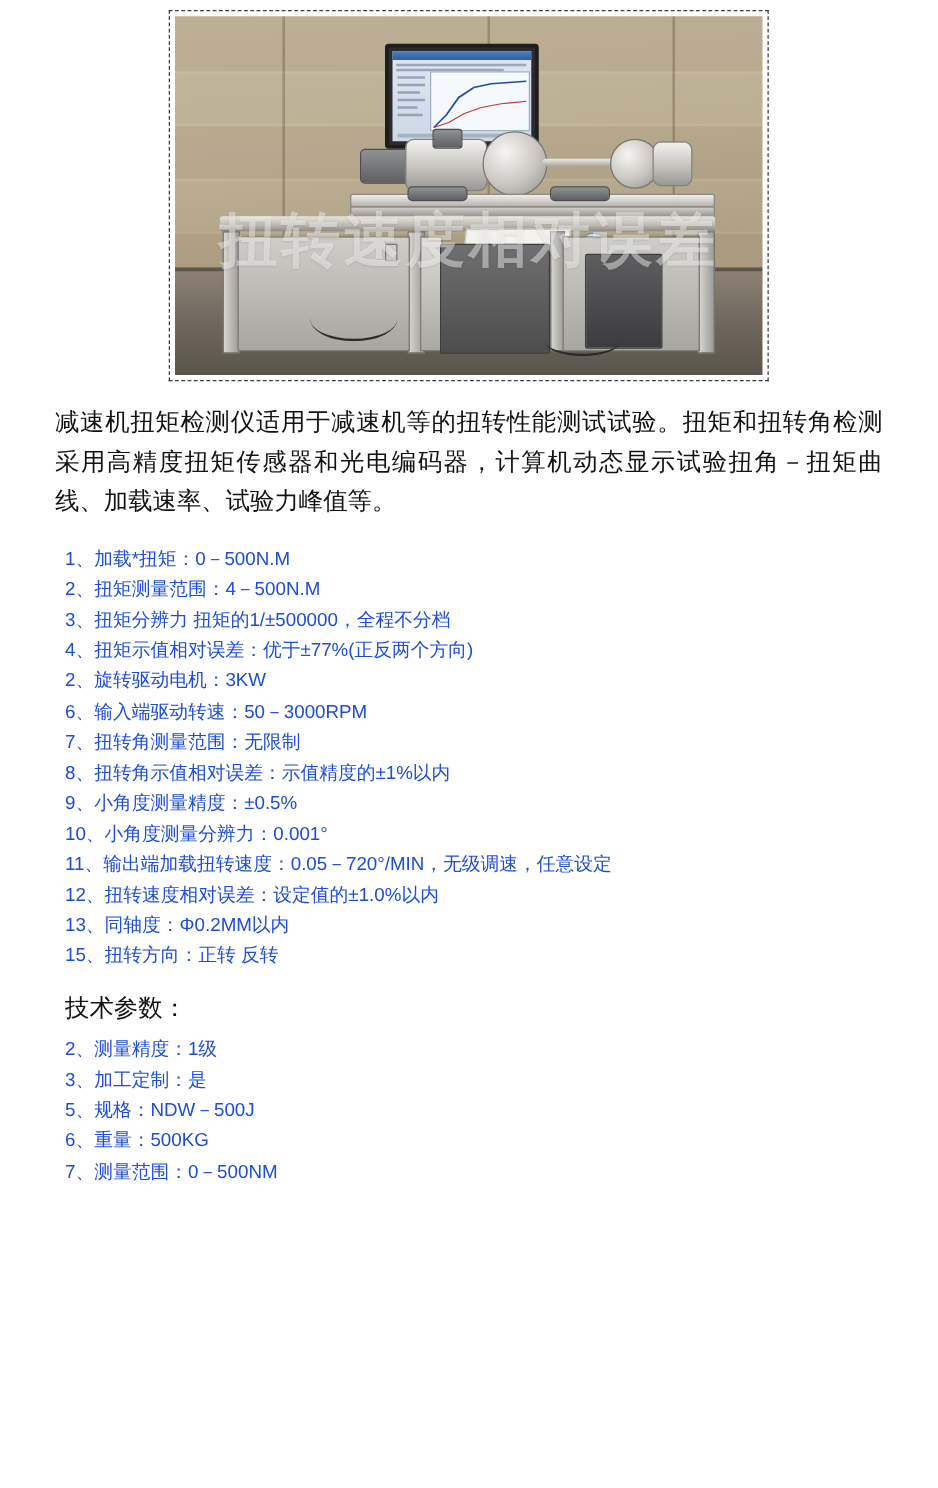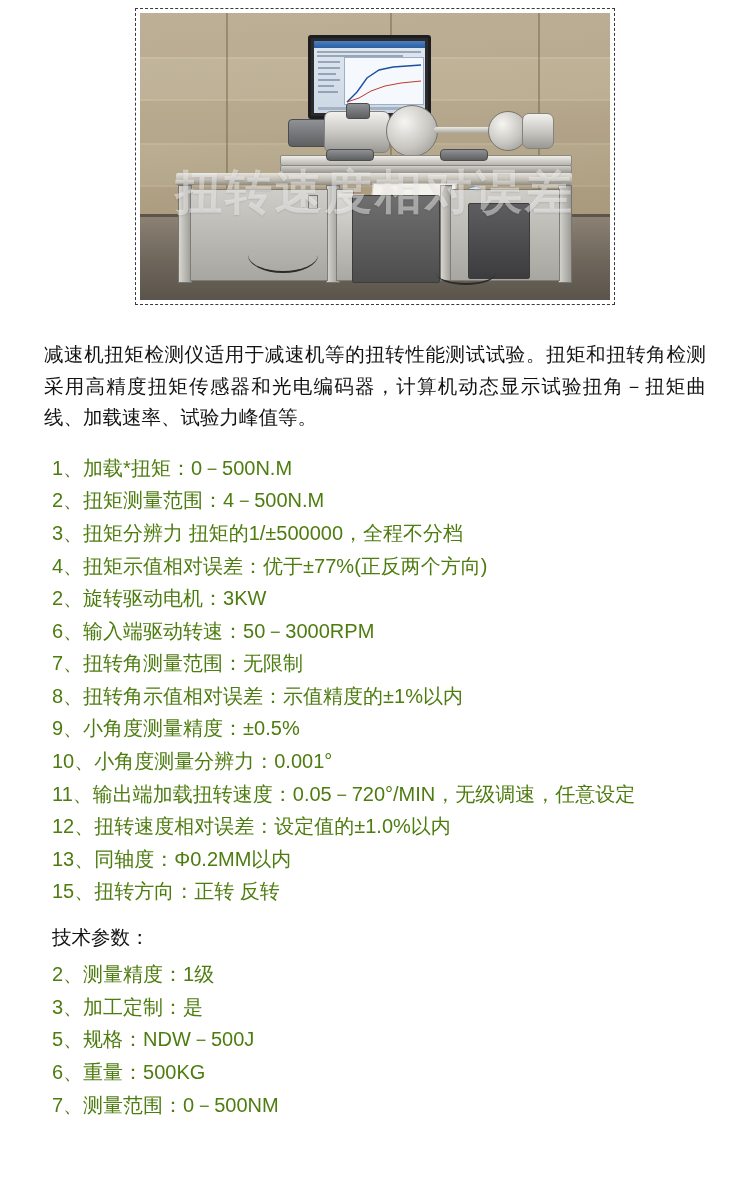--- a/index.html
+++ b/index.html
@@ -196,39 +196,39 @@
 
   
   .content {
     padding: 18px 44px 0 44px;
     box-sizing: border-box;
   }
   .intro {
     font-size: 19.5px;
     line-height: 1.62;
     color: #121212;
-    margin: 16px 0 18px 0;
+    margin: 0 0 18px 0;
     text-align: justify;
   }
   .section-title {
     font-size: 19.5px;
     line-height: 1.55;
     color: #121212;
     margin: 0 0 6px 0;
     padding-left: 8px;
   }
   .spec-list {
     list-style: none;
     margin: 0 0 14px 0;
     padding: 0 0 0 8px;
   }
   .spec-list li {
-    font-size: 20px;
+    font-size: 15px;
     line-height: 1.63;
-    color: #4d7c0f;
+    color: #1d4ed8;
     white-space: nowrap;
   }
 </style>
 </head>
 <body>
 
 <div class="page">
 
   <div class="photo-wrap">
     <div class="photo">

